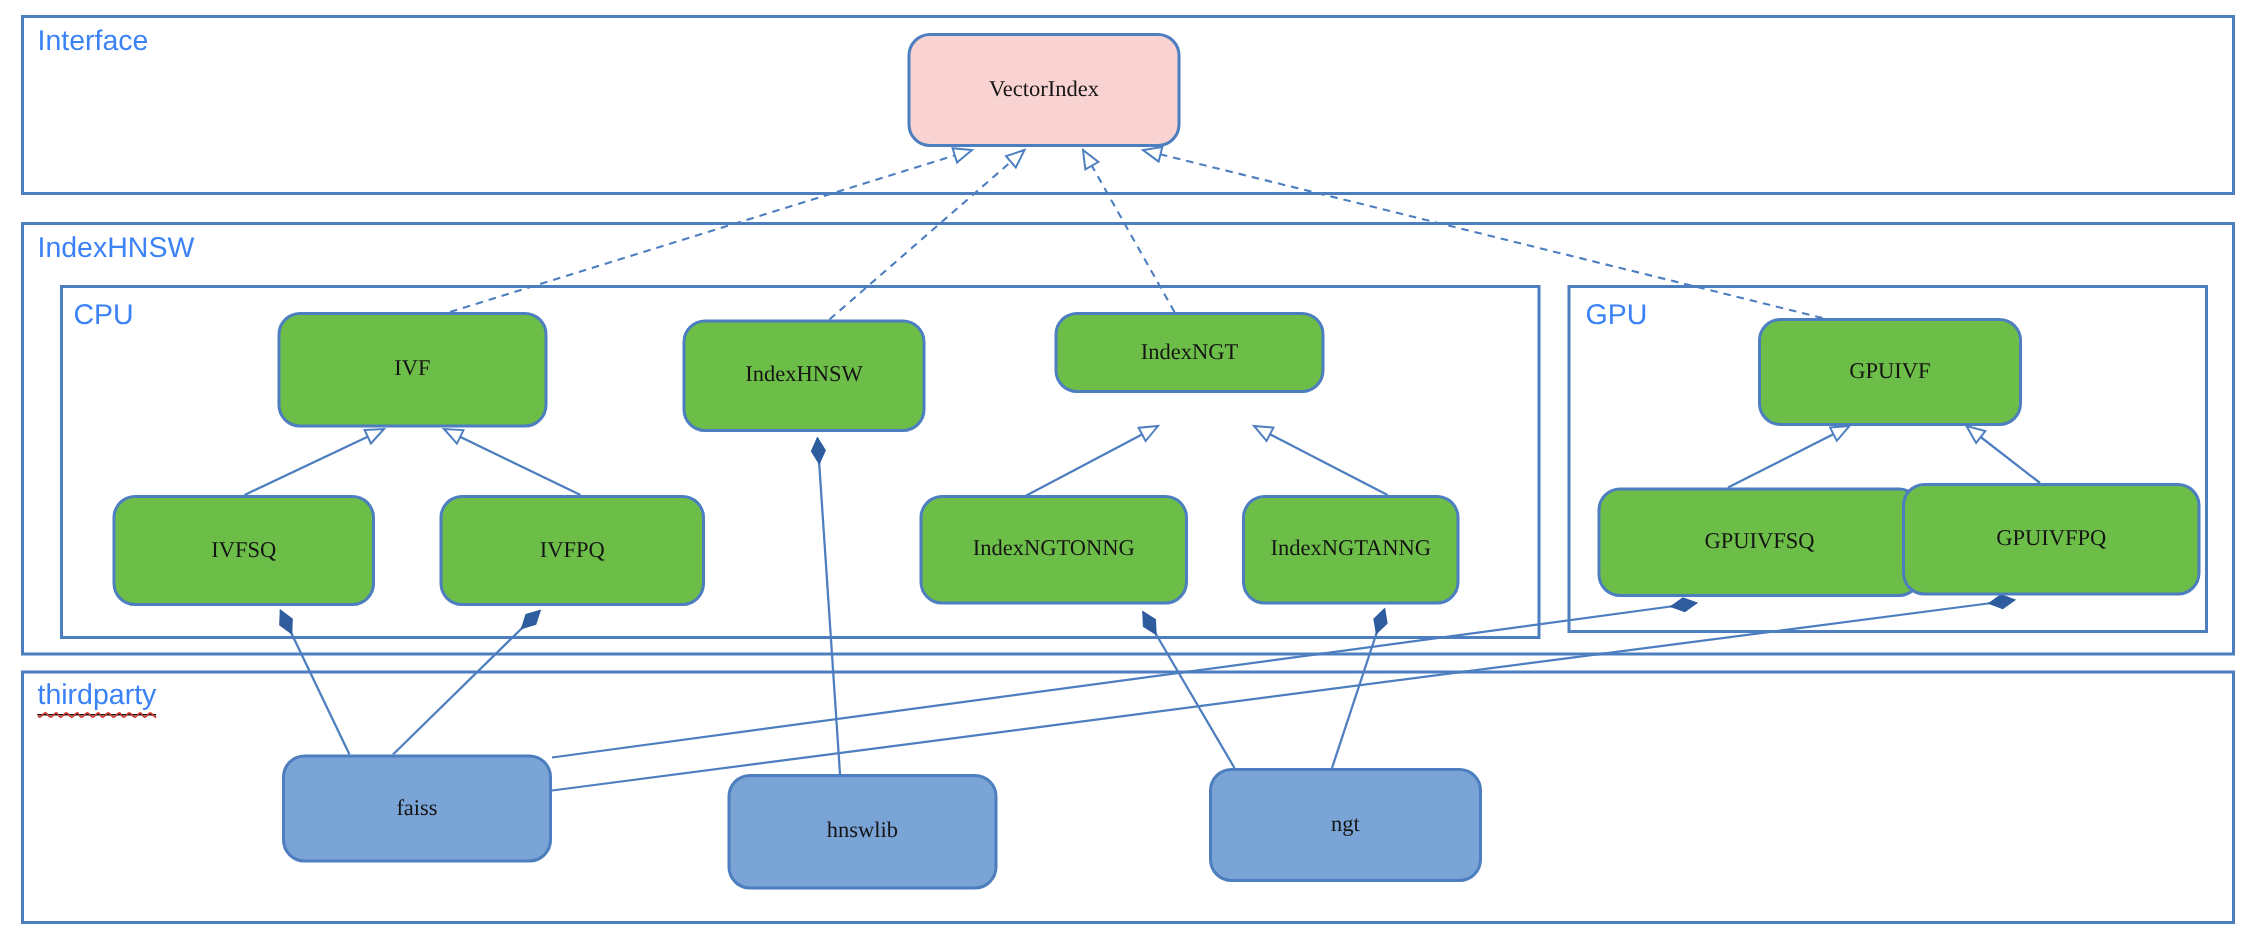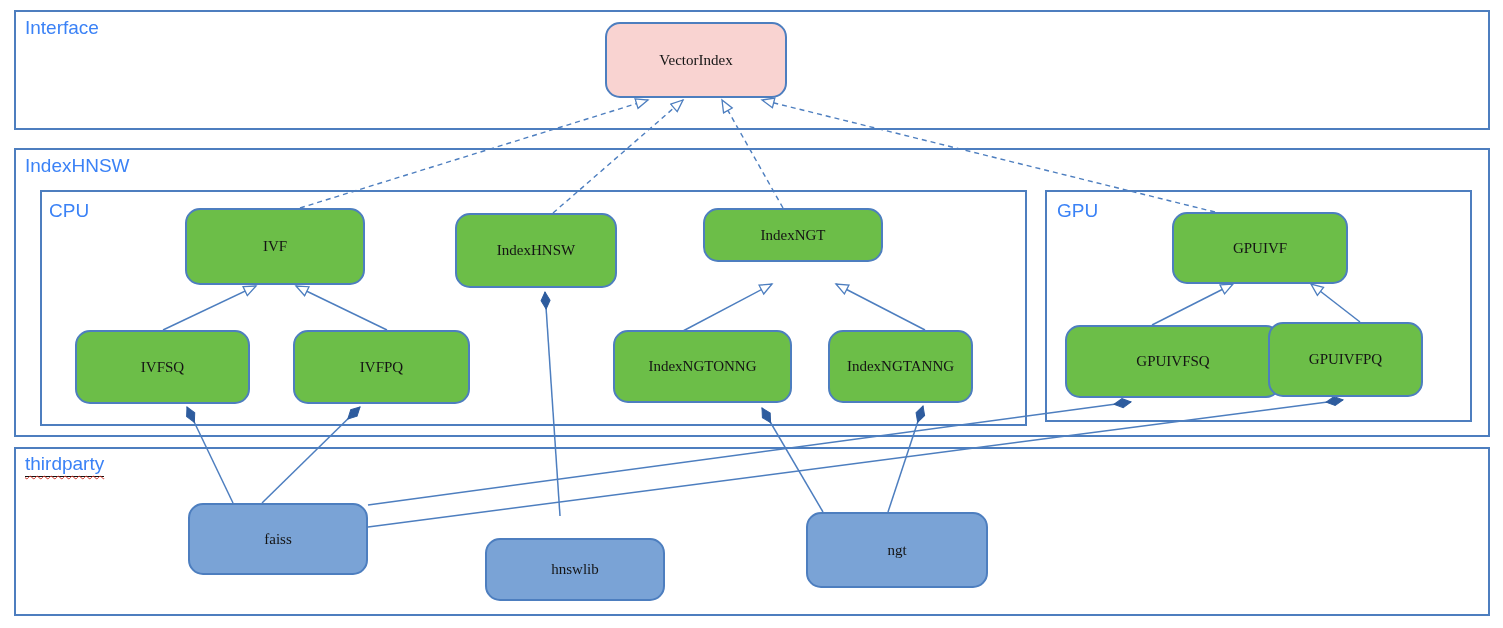--- a/index.html
+++ b/index.html
@@ -92,19 +92,19 @@
   <div class="node node-green" style="left:185px; top:208px; width:180px; height:77px;">IVF</div>
   <div class="node node-green" style="left:455px; top:213px; width:162px; height:75px;">IndexHNSW</div>
   <div class="node node-green" style="left:703px; top:208px; width:180px; height:54px;">IndexNGT</div>
   <div class="node node-green" style="left:1172px; top:212px; width:176px; height:72px;">GPUIVF</div>
 
   <div class="node node-green" style="left:75px; top:330px; width:175px; height:74px;">IVFSQ</div>
   <div class="node node-green" style="left:293px; top:330px; width:177px; height:74px;">IVFPQ</div>
   <div class="node node-green" style="left:613px; top:330px; width:179px; height:73px;">IndexNGTONNG</div>
   <div class="node node-green" style="left:828px; top:330px; width:145px; height:73px;">IndexNGTANNG</div>
   <div class="node node-green" style="left:1065px; top:325px; width:216px; height:73px;">GPUIVFSQ</div>
-  <div class="node node-green" style="left:1268px; top:322px; width:155px; height:75px;">GPUIVFPQ</div>
+  <div class="node node-green" style="left:1268px; top:322px; width:199px; height:75px;">GPUIVFPQ</div>
 
   <div class="node node-blue" style="left:188px; top:503px; width:180px; height:72px;">faiss</div>
-  <div class="node node-blue" style="left:485px; top:516px; width:180px; height:63px;margin-top:22px;">hnswlib</div>
+  <div class="node node-blue" style="left:485px; top:516px; width:180px; height:77px;">hnswlib</div>
   <div class="node node-blue" style="left:770px; top:512px; width:182px; height:76px;margin-left:36px;">ngt</div>
 
 </div>
 
 </body></html>

